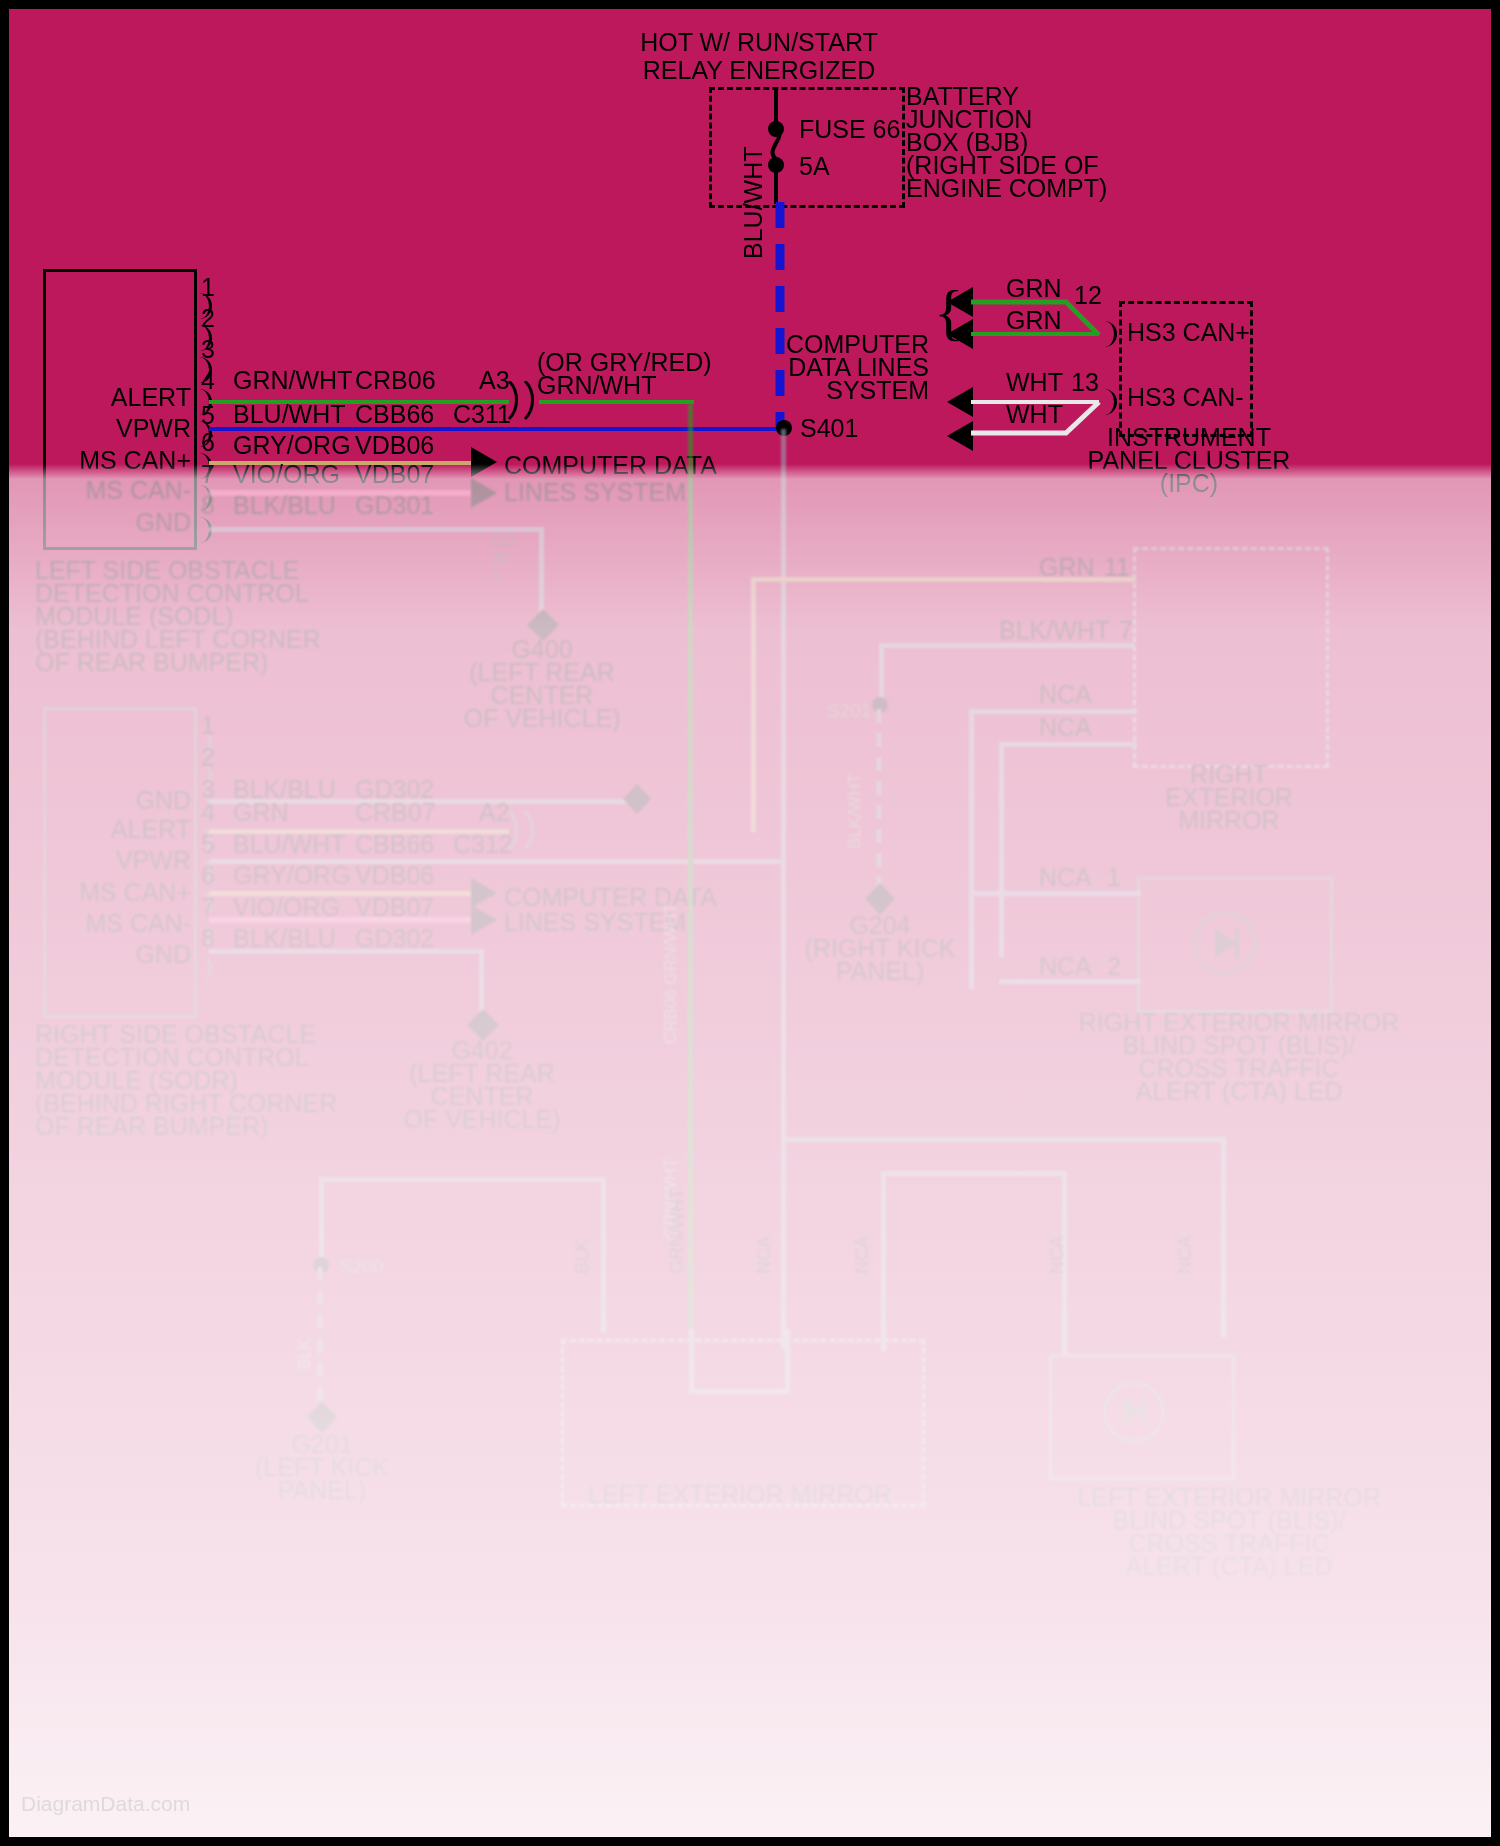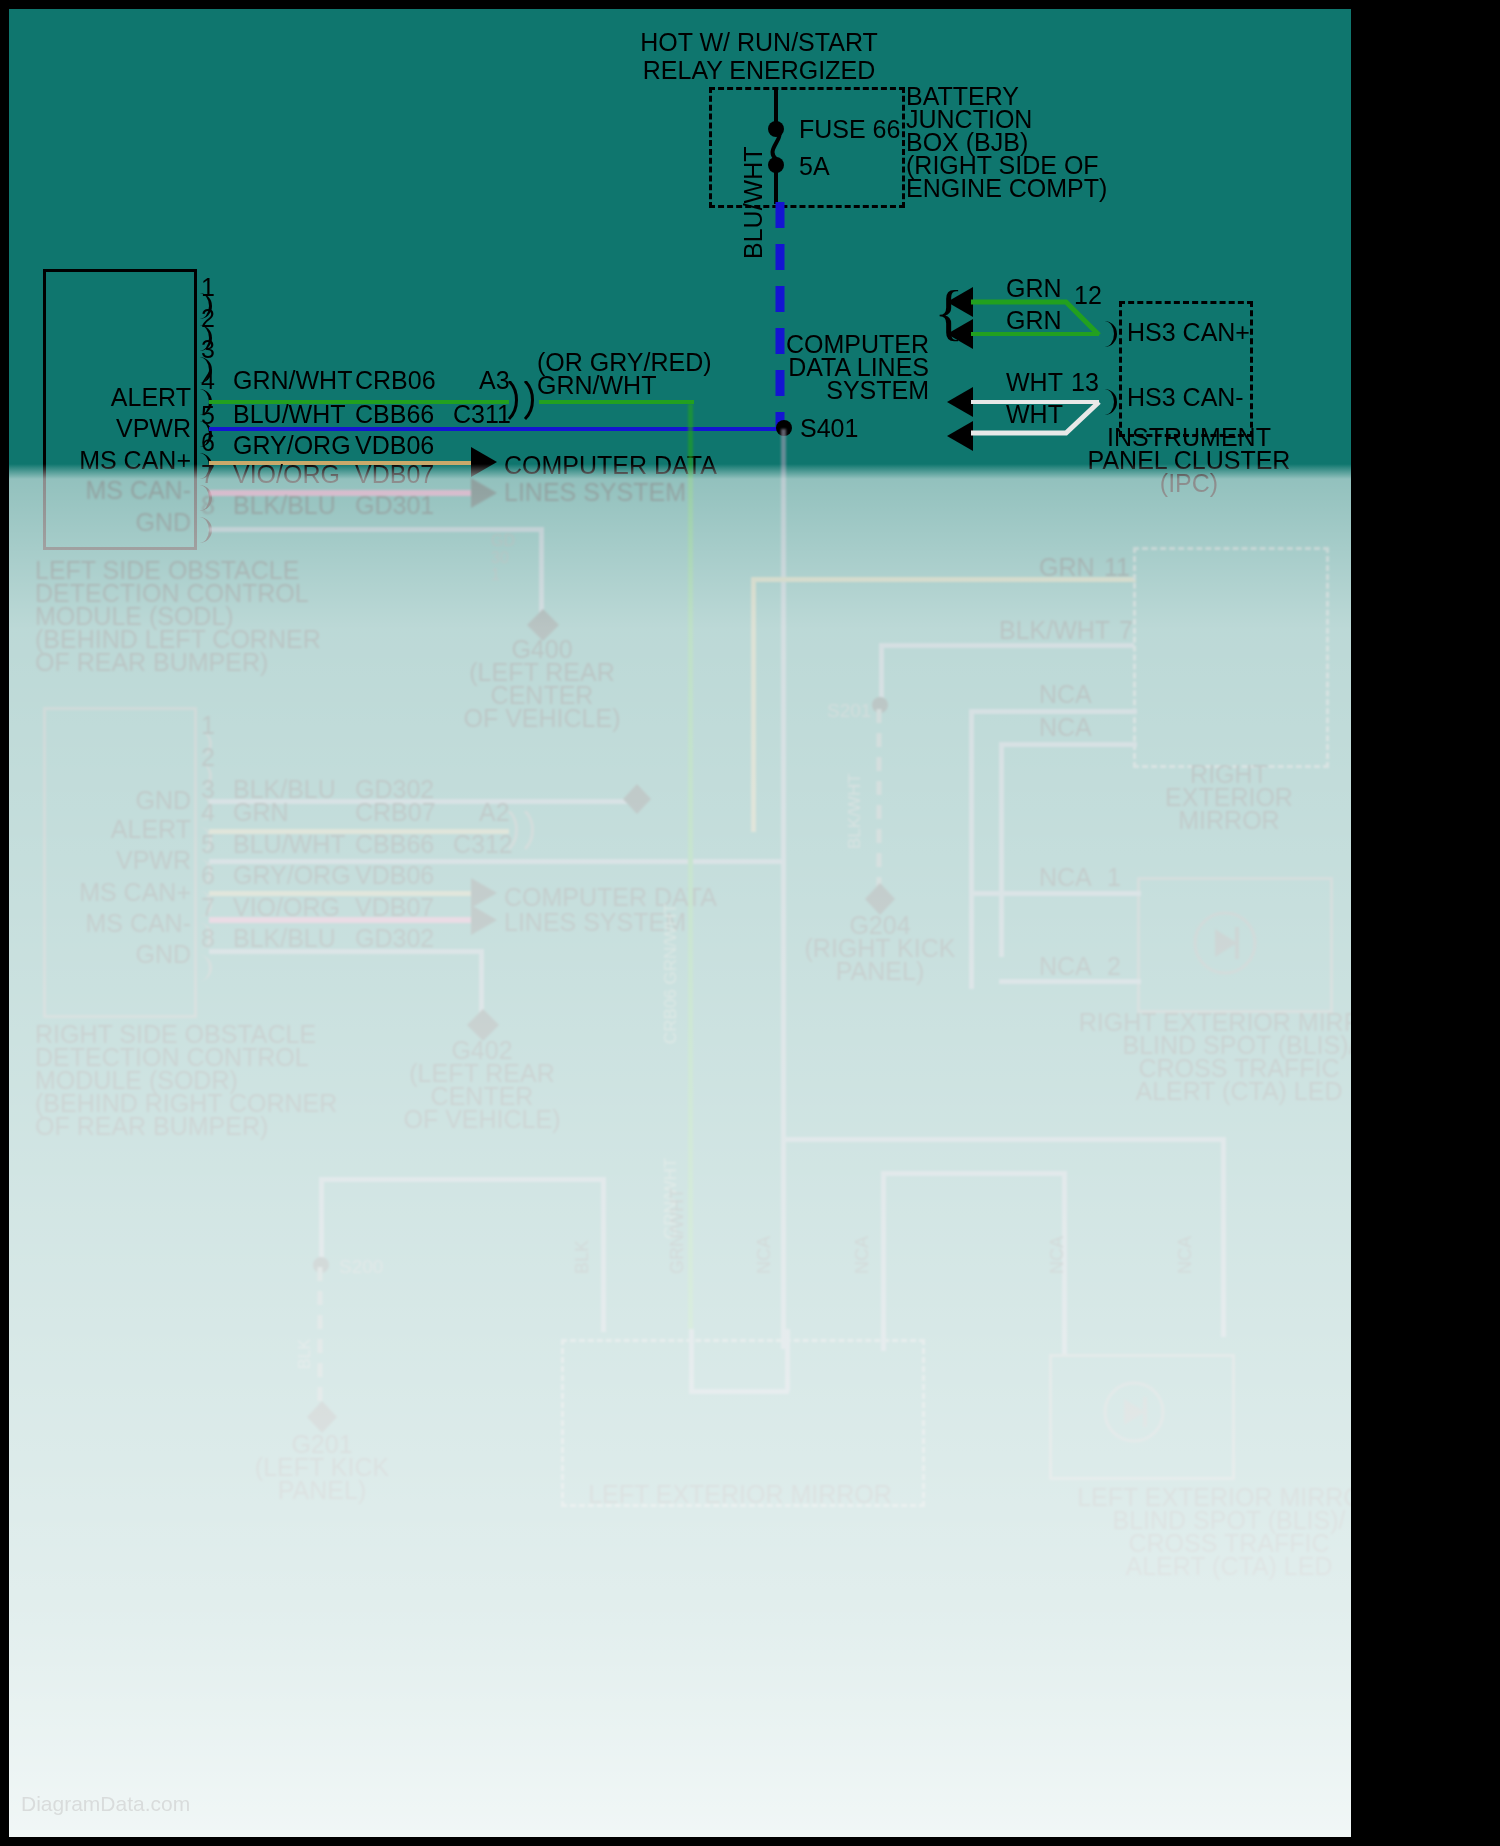--- a/index.html
+++ b/index.html
@@ -1,18 +1,18 @@
 <!DOCTYPE html>
 <html><head>
 <meta charset="utf-8">
 <style>
   html,body{margin:0;padding:0;background:#000;}
   body{font-family:"Liberation Sans", sans-serif;}
   #page{position:relative;width:1500px;height:1846px;background:#000;overflow:hidden;}
-  #sheet{position:absolute;left:9px;top:9px;width:1342px;height:1828px;background:#0f766e;overflow:hidden;}
+  #sheet{position:absolute;left:9px;top:9px;width:1482px;height:1828px;background:#be185d;overflow:hidden;}
   .t{position:absolute;white-space:pre;color:#000;font-size:25px;line-height:27px;font-family:"Liberation Sans",sans-serif;}
   .t.sm{font-size:22px;line-height:24px;}
   .t.c{text-align:center;}
   .t.r{text-align:right;}
   .wire{position:absolute;}
   .h{height:4px;}
   .v{width:4px;}
   .blk{background:#000;}
   .grn{background:#22a01f;}
   .blu{background:#1414d2;}

